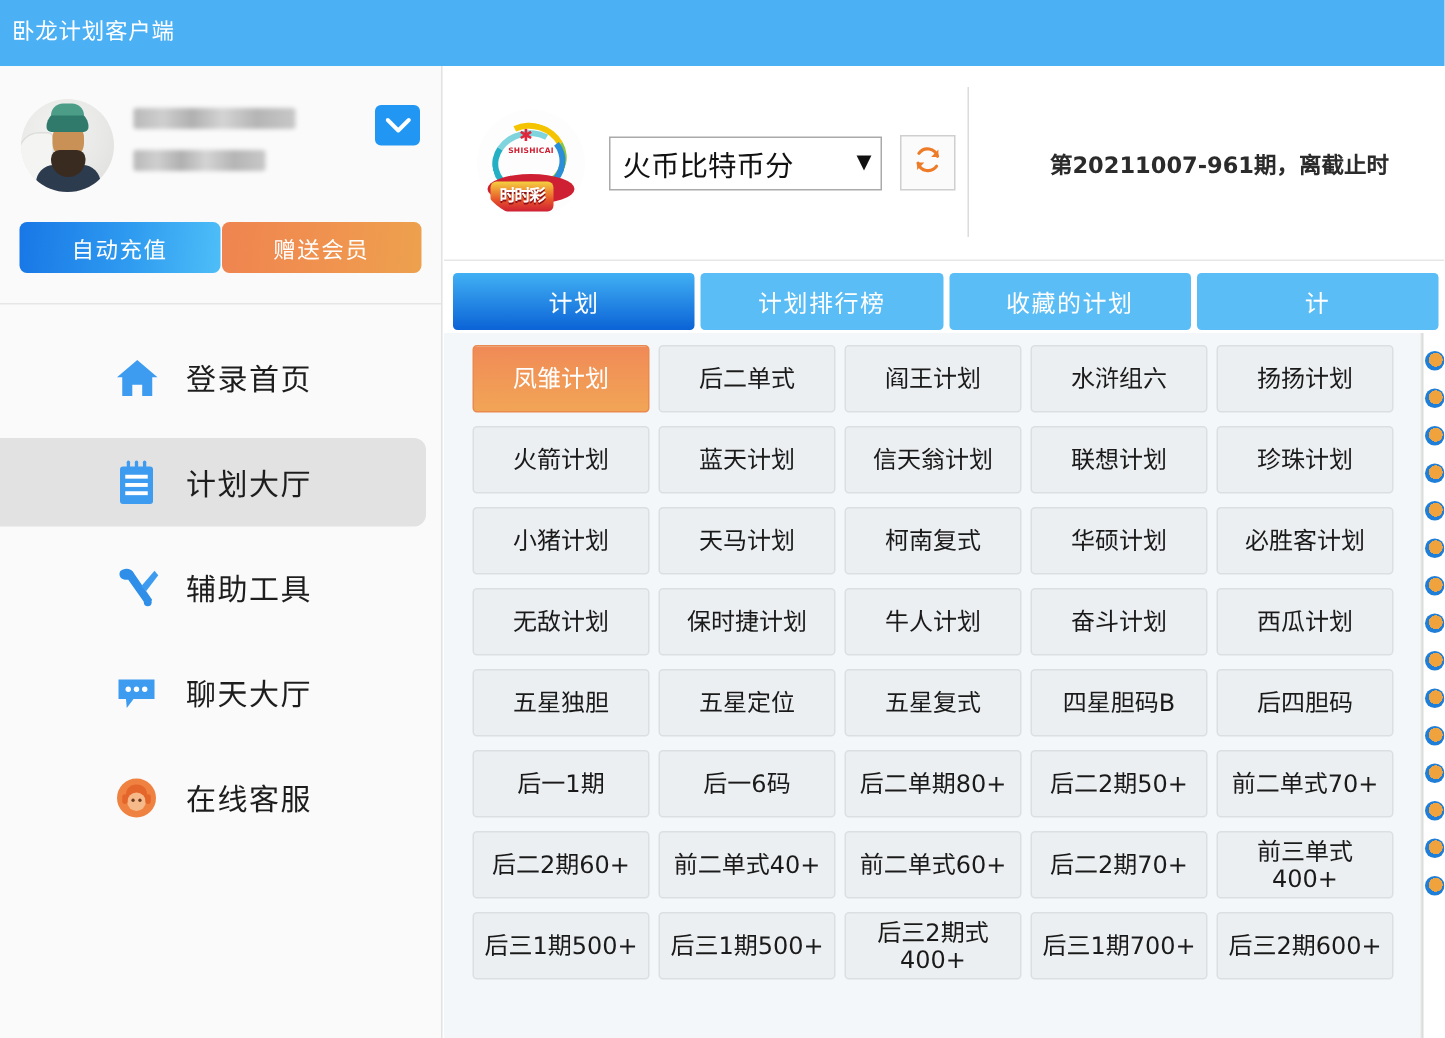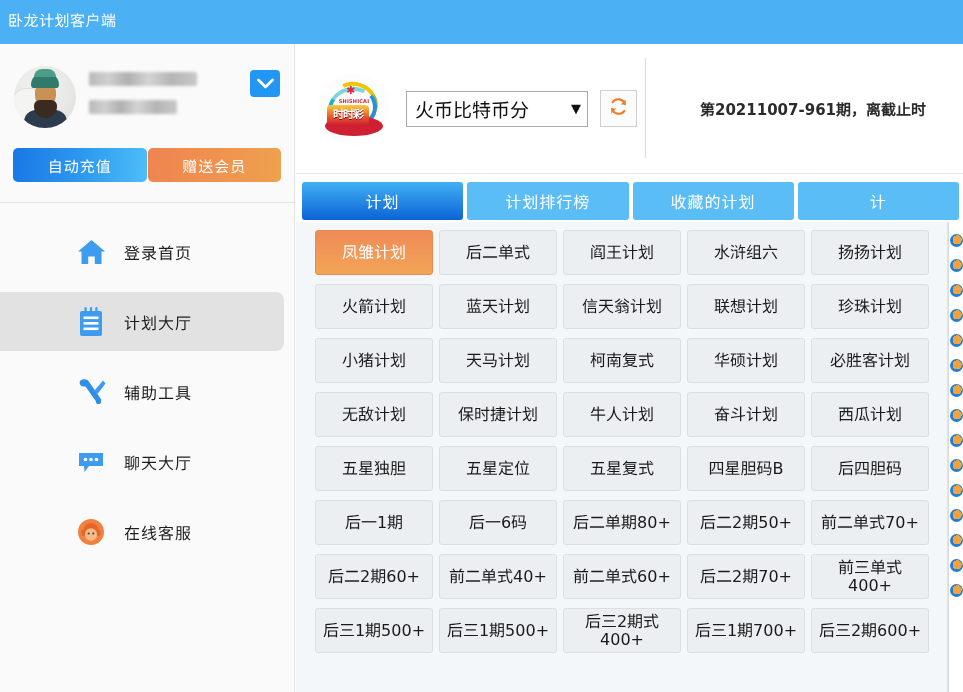--- a/index.html
+++ b/index.html
@@ -121,21 +121,21 @@
     display: flex; align-items: center;
     cursor: pointer;
   }
   .nav-item.active { background: #e2e2e2; }
   .nav-icon {
     width: 34px; height: 34px; margin-left: 74px;
     display: flex; align-items: center; justify-content: center;
     flex: none;
   }
   .nav-label {
-    margin-left: 16px; font-size: 16px; color: #1d1d1d;
+    margin-left: 16px; font-size: 20px; color: #1d1d1d;
     letter-spacing: 1px;
   }
 
   
   .main {
     position: absolute; left: 296px; top: 44px;
     width: 667px; height: 648px;
     background: #ffffff;
     overflow: hidden;
   }
@@ -157,21 +157,21 @@
       border-width: 4px; border-top-color:#f5c400; border-right-color:#8bc63e; transform: rotate(18deg); }
   .logo .a2 { left: 15px; top: 13px; width: 44px; height: 42px;
       border-width: 4px; border-right-color:#2a8fd8; border-bottom-color:#1a5fa8; transform: rotate(8deg); }
   .logo .a3 { left: 10px; top: 14px; width: 48px; height: 42px;
       border-width: 4px; border-left-color:#24b0c4; border-top-color:#7fd4dd; transform: rotate(-14deg); }
   .logo .base {
     position: absolute; left: 7px; top: 43px; width: 58px; height: 20px;
     background: #cf2033; border-radius: 50%;
   }
   .logo .word {
-    position: absolute; left: 9px; top: 32px; width: 42px; height: 20px;
+    position: absolute; left: 9px; top: 48px; width: 42px; height: 20px;
     background: linear-gradient(180deg,#f4d03f 0%, #e8572a 60%, #cf2033 100%);
     border-radius: 4px;
     color: #fff; font-size: 11px; font-weight: bold;
     text-align: center; line-height: 20px; letter-spacing: -1px;
     text-shadow: 0 1px 0 #8c1018;
   }
   .logo .pinyin {
     position: absolute; left: 12px; top: 25px; width: 48px;
     text-align: center; color: #cf2033; font-size: 5px; font-weight: bold;
     letter-spacing: 0.2px;

